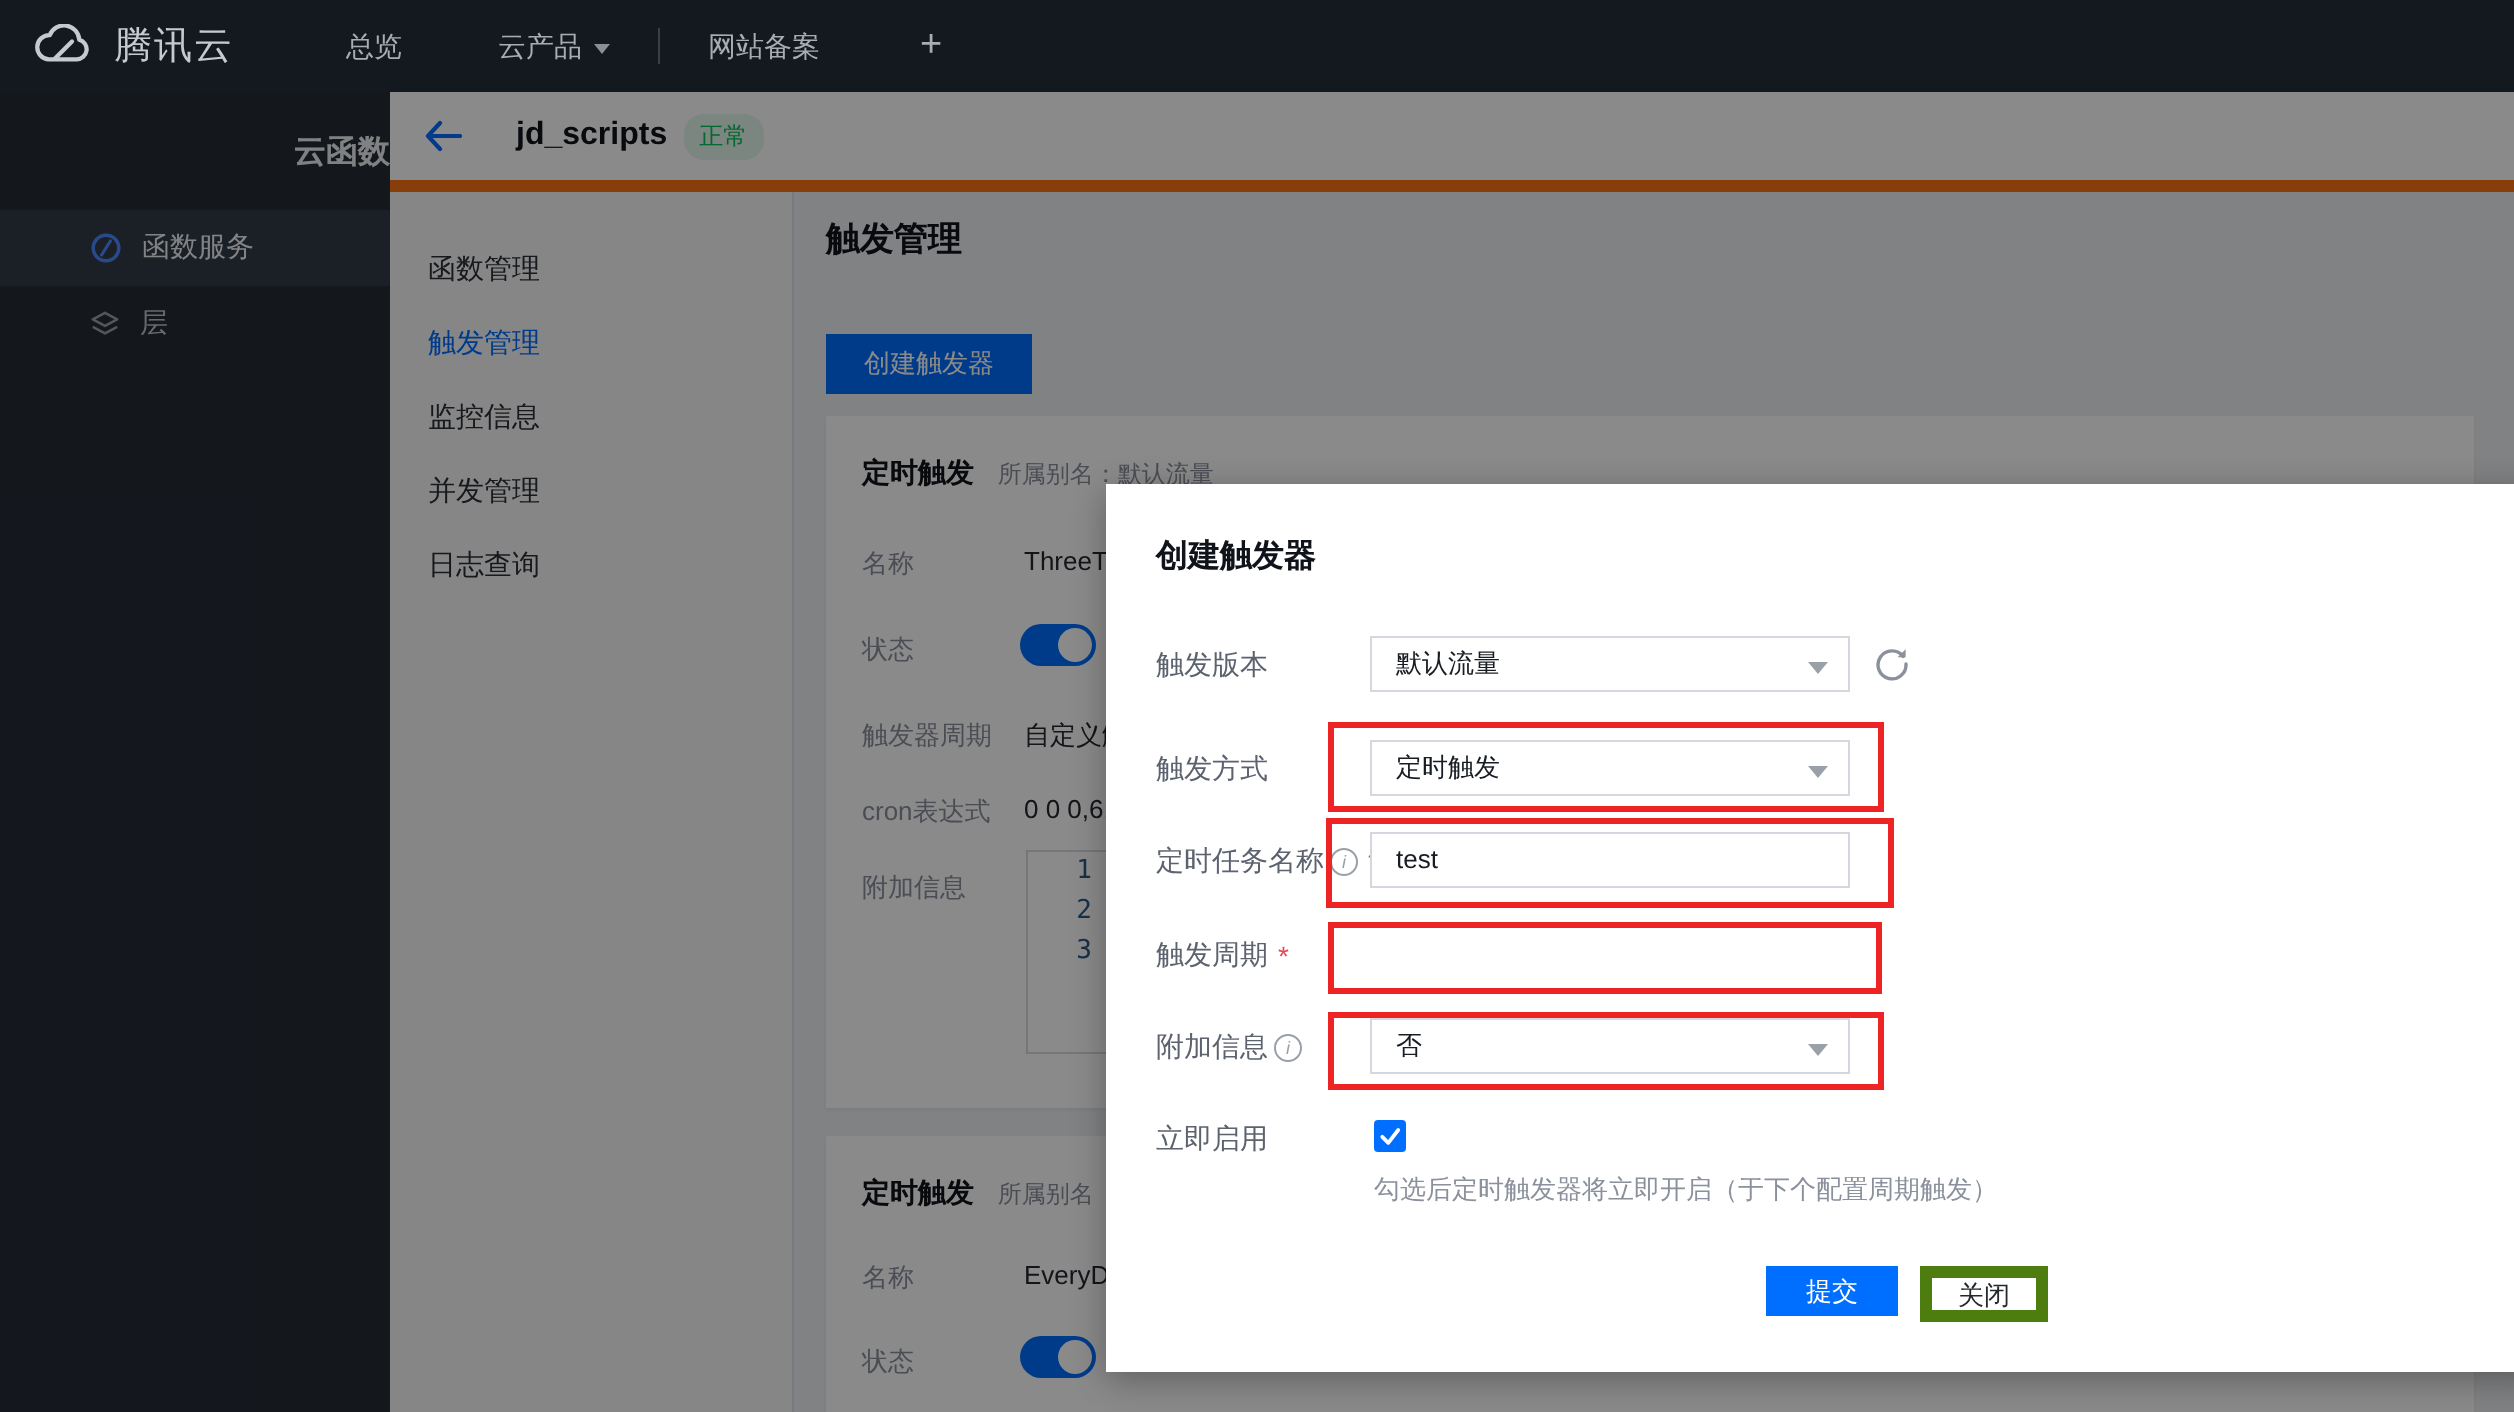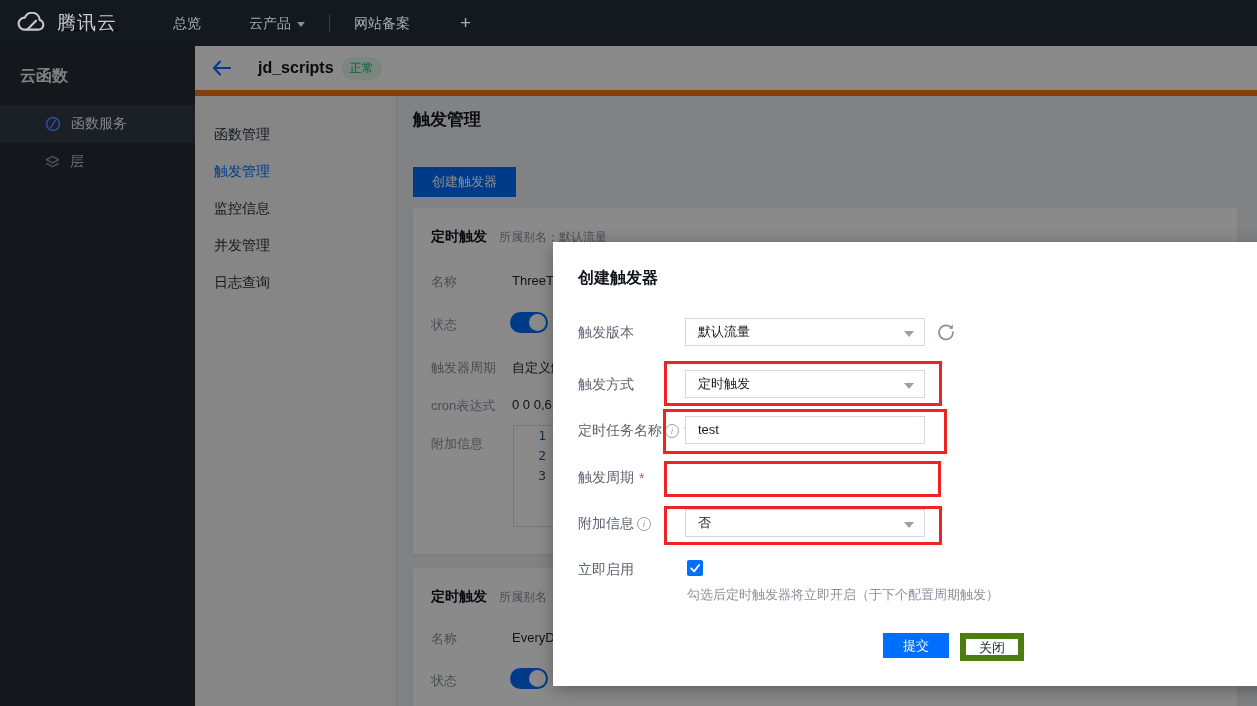--- a/index.html
+++ b/index.html
@@ -2,30 +2,30 @@
 <html><head>
 <meta charset="utf-8">
 <style>
   * { margin:0; padding:0; box-sizing:border-box; }
   html,body { width:1257px; height:706px; }
   body { font-family:"Liberation Sans","DejaVu Sans",sans-serif; background:#333; }
   .screen { position:relative; width:1257px; height:706px; overflow:hidden; background:#eef0f4; }
 
   
   .topnav { position:absolute; left:0; top:0; width:1257px; height:46px; background:#14181f; z-index:20; display:flex; align-items:center; }
-  .brand { display:flex; align-items:center; gap:9px; margin-left:16px; cursor:pointer;text-decoration:underline; }
+  .brand { display:flex; align-items:center; gap:9px; margin-left:16px; cursor:pointer; }
   .brand-text { color:#c6c9ce; font-size:19px; letter-spacing:1px; }
   .topnav-items { display:flex; align-items:center; margin-left:32px; gap:0; }
   .topnav-item { color:#a9adb3; font-size:14px; padding:0 24px; height:46px; line-height:46px; cursor:pointer; }
   .caret-down { display:inline-block; width:0; height:0; border-left:4px solid transparent; border-right:4px solid transparent; border-top:5px solid #8a8f96; margin-left:6px; vertical-align:middle; }
   .topnav-divider { width:1px; height:18px; background:#3a404a; }
   .topnav-plus { color:#a9adb3; font-size:19px; padding:0 26px; cursor:pointer; }
 
   
-  .app-sidebar { position:absolute; left:0; top:46px; width:195px; height:660px; background:#252b35; z-index:1; }
+  .app-sidebar { position:absolute; left:0; top:46px; width:195px; height:660px; background:#252b35; z-index:1;text-align:right; }
   .app-sidebar-title { color:#eceef1; font-size:16px; font-weight:bold; padding:20px 0 18px 20px; }
   .app-side-item { display:flex; align-items:center; height:38px; padding-left:45px; gap:10px; color:#bdc2ca; font-size:14px; cursor:pointer; }
   .app-side-item.active { background:#323a47; color:#f0f2f5; }
 
   
   .sub-header { position:absolute; left:195px; top:46px; width:1062px; height:50px; background:#fff; border-bottom:6px solid #f97316; z-index:1; display:flex; align-items:center; }
   .back-btn { margin-left:17px; cursor:pointer; display:flex; align-items:center; }
   .fn-title { margin-left:27px; font-size:16px; font-weight:bold; color:#10141a; }
   .status-pill { margin-left:8px; background:rgba(10,191,91,0.12); color:#0abf5b; font-size:12px; padding:3px 8px; border-radius:10px; }
 

